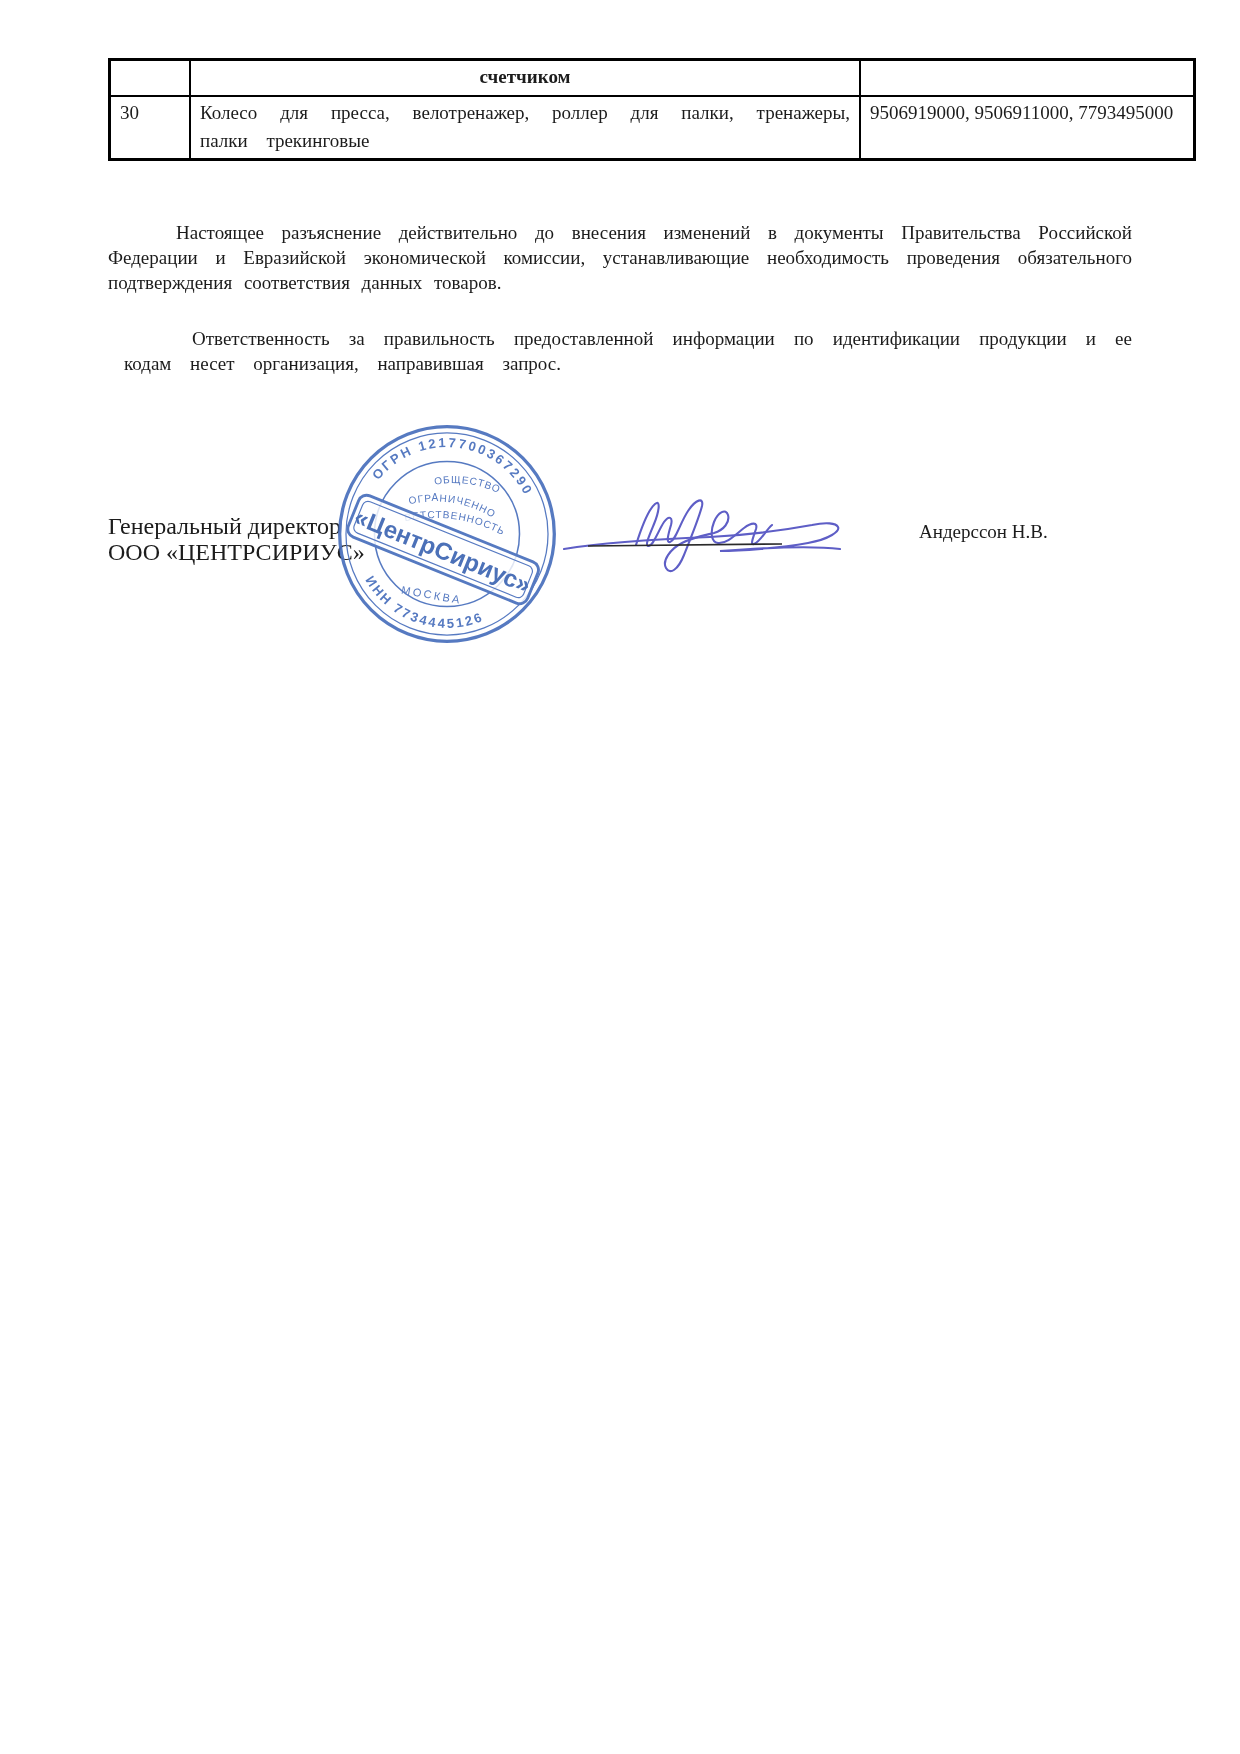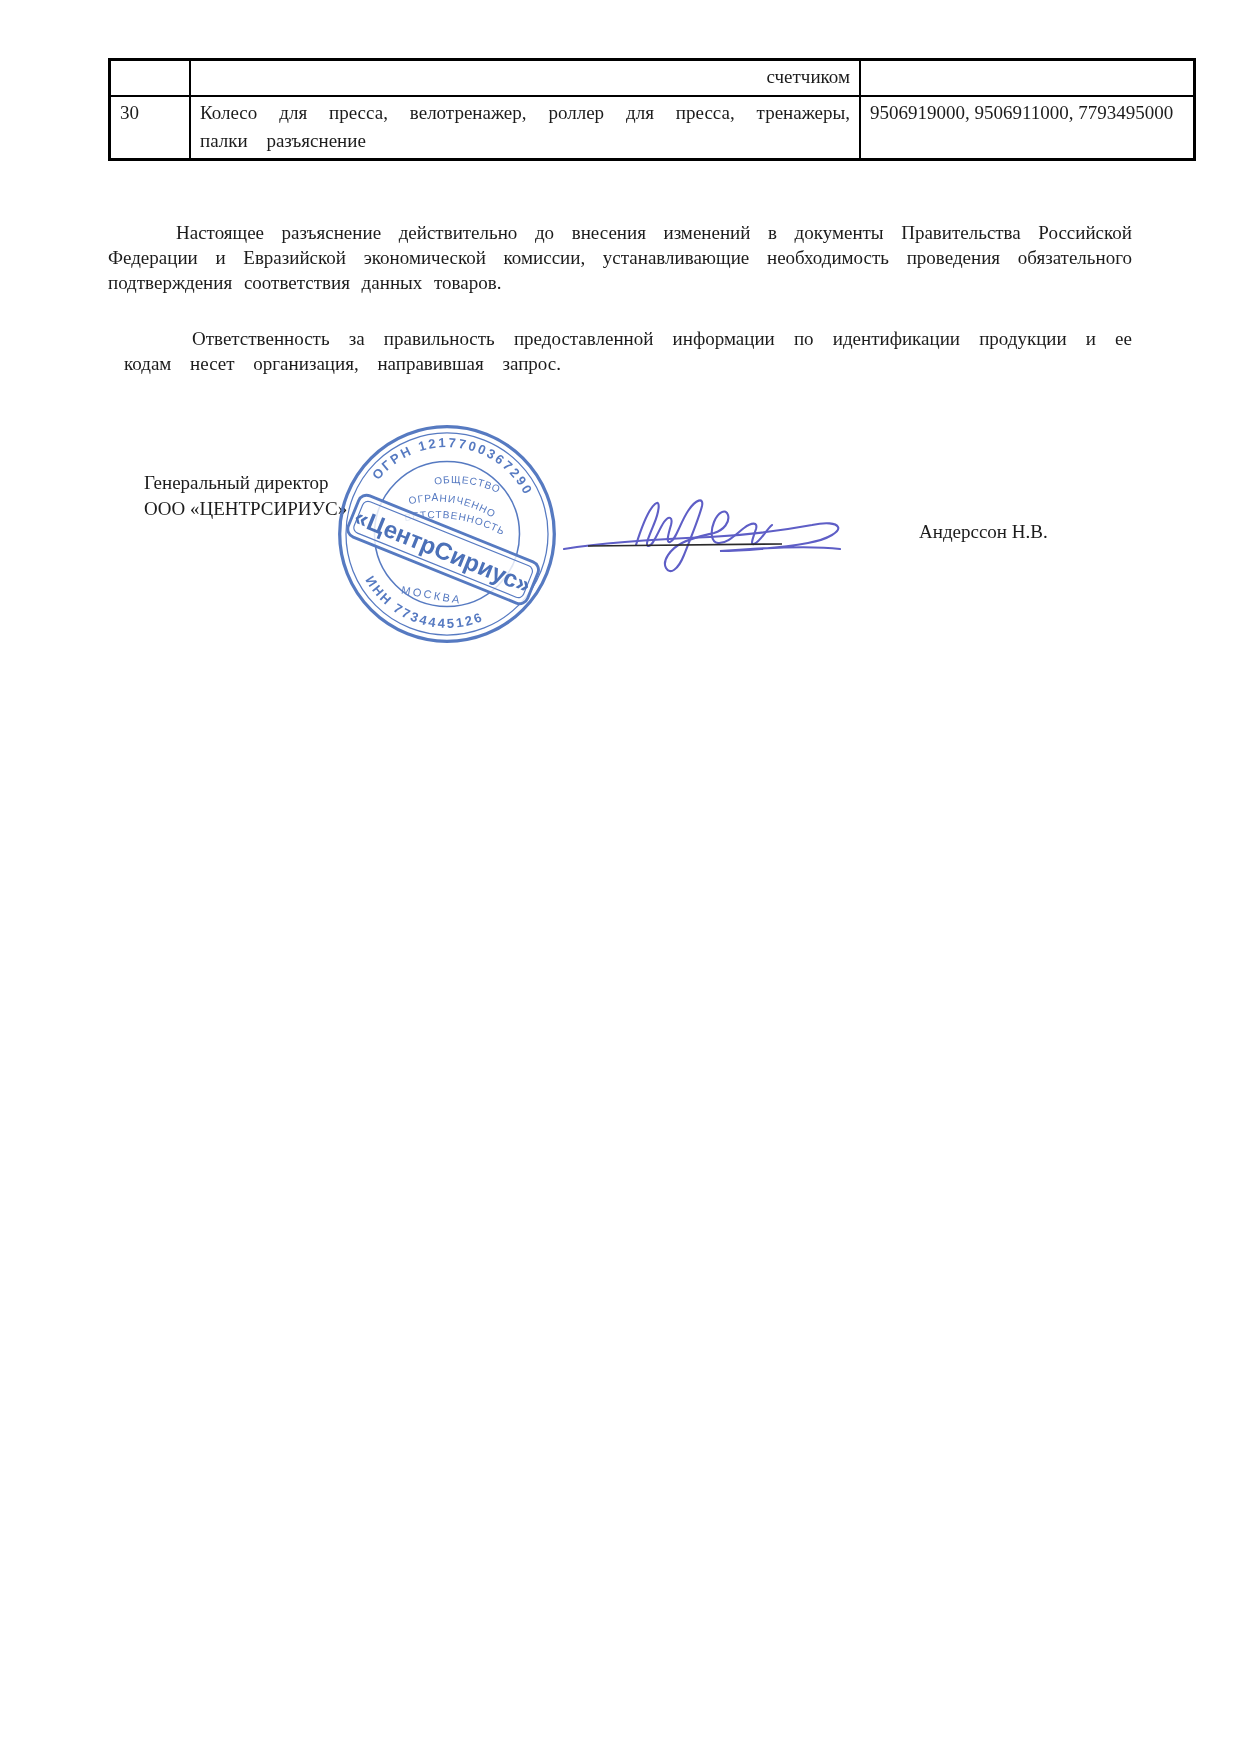--- a/index.html
+++ b/index.html
@@ -19,52 +19,52 @@
     border:2px solid #000;
     vertical-align:top;
     font-size:19px;
     line-height:28px;
     padding:2px 9px 3px 9px;
     overflow:hidden;
   }
   table.doc-table{border:3px solid #000;}
   td.c-num{width:60px;padding-left:10px;}
   td.c-desc{width:650px;text-align:justify;word-spacing:14px;}
-  td.c-desc-first{width:650px;text-align:right;}
+  td.c-desc-first{width:650px;text-align:center;font-weight:bold;}
   td.c-codes{width:314px;}
   tr.r1 td{height:29px;}
   tr.r2 td{height:56px;}
   
   .body-text{position:absolute;left:108px;top:220px;width:1024px;font-size:19px;line-height:25px;}
   .body-text p{margin:0;text-indent:68px;text-align:justify;}
   .body-text p.p1{word-spacing:7px;}
   .body-text p.p2{margin-top:31px;word-spacing:14px;margin-left:16px;}
   
-  .sig-left{position:absolute;left:108px;top:470px;font-size:19px;line-height:26px;z-index:1;margin-left:36px;}
+  .sig-left{position:absolute;left:108px;top:513px;font-size:24px;line-height:26px;z-index:1;}
   .sig-name{position:absolute;left:905px;top:521px;font-size:19px;z-index:1;margin-left:14px;}
   .stamp{position:absolute;left:331px;top:418px;width:232px;height:232px;z-index:3;opacity:.93;}
   .signature{position:absolute;left:540px;top:485px;width:310px;height:110px;z-index:2;}
   .stamp text{font-family:"Liberation Sans", sans-serif;}
 </style>
 </head>
 <body>
 
 <div class="page">
 
   <div class="tbl-wrap">
     <table class="doc-table">
       <tbody>
           <tr class="r1">
         <td class="c-num"></td>
         <td class="c-desc-first">счетчиком</td>
         <td class="c-codes"></td>
       </tr>
       <tr class="r2">
         <td class="c-num">30</td>
-        <td class="c-desc">Колесо для пресса, велотренажер, роллер для пресса, тренажеры, палки разъяснение</td>
+        <td class="c-desc">Колесо для пресса, велотренажер, роллер для палки, тренажеры, палки трекинговые</td>
         <td class="c-codes">9506919000, 9506911000, 7793495000</td>
       </tr>
     </tbody>
       </table>
   </div>
 
   <div class="body-text">
     <p class="p1">Настоящее разъяснение действительно до внесения изменений в документы Правительства Российской Федерации и Евразийской экономической комиссии, устанавливающие необходимость проведения обязательного подтверждения соответствия данных товаров.</p>
     <p class="p2">Ответственность за правильность предоставленной информации по идентификации продукции и ее кодам несет организация, направившая запрос.</p>
   </div>

